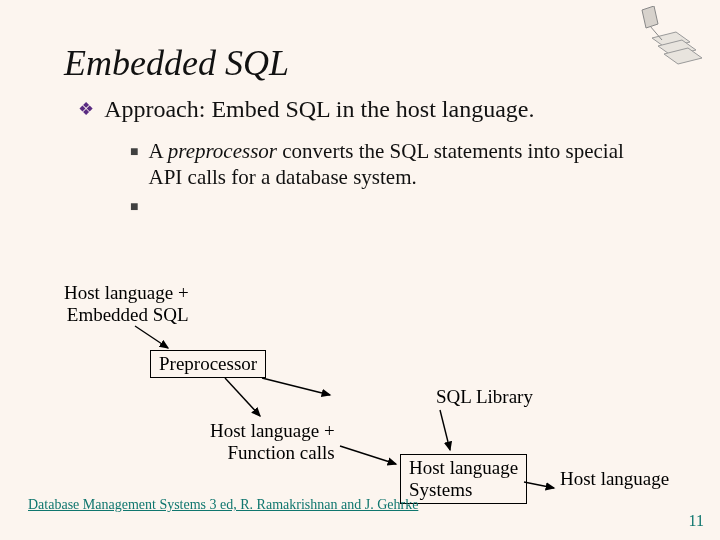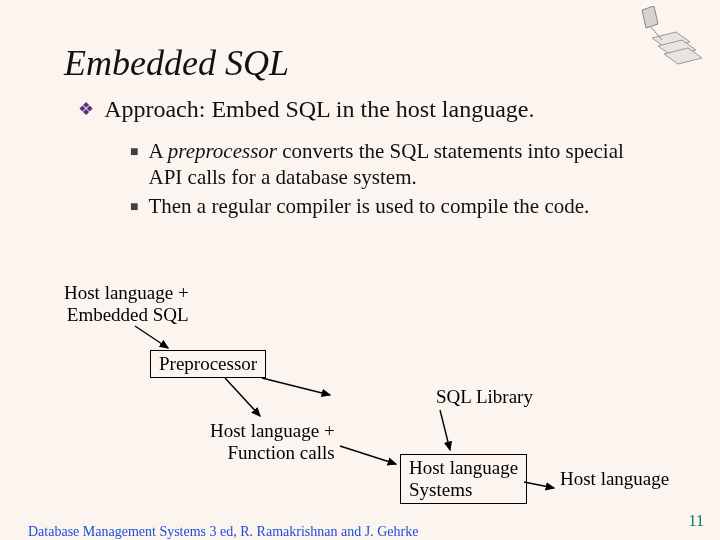--- a/index.html
+++ b/index.html
@@ -70,24 +70,25 @@
   .dbox {
     position: absolute;
     border: 1px solid #000;
     font-size: 19px;
     color: #000;
     padding: 2px 8px;
     background: transparent;
   }
   .footer {
     position: absolute;
-    bottom: 0;
+    bottom: 27px;
     left: 28px;
     font-size: 14px;
-    color: #1d4ed8;
+    color: #0f766e;
+    text-decoration: underline;
   }
   .pagenum {
     position: absolute;
     bottom: 10px;
     right: 16px;
     font-size: 16px;
     color: #0f766e;
   }
   svg.arrows {
     position: absolute;
@@ -116,21 +117,20 @@
   <span class="dia">❖</span><span>Approach: Embed SQL in the host language.</span>
 </div>
 
 <div class="sublist">
   <div class="item">
     <span class="sq">■</span>
     <span><span>A </span><span class="pre">preprocessor</span><span> converts the SQL statements into special API calls for a database system.</span></span>
   </div>
   <div class="item">
     <span class="sq">■</span>
-    <span>Then a regular compiler is used to compile the code.</span>
   </div>
 </div>
 
 <div class="dlabel" style="top:282px; left:64px;">
   <div>Host language +</div>
   <div>Embedded SQL</div>
 </div>
 
 <div class="dbox" style="top:350px; left:150px;">
   <span>Preprocessor</span>

